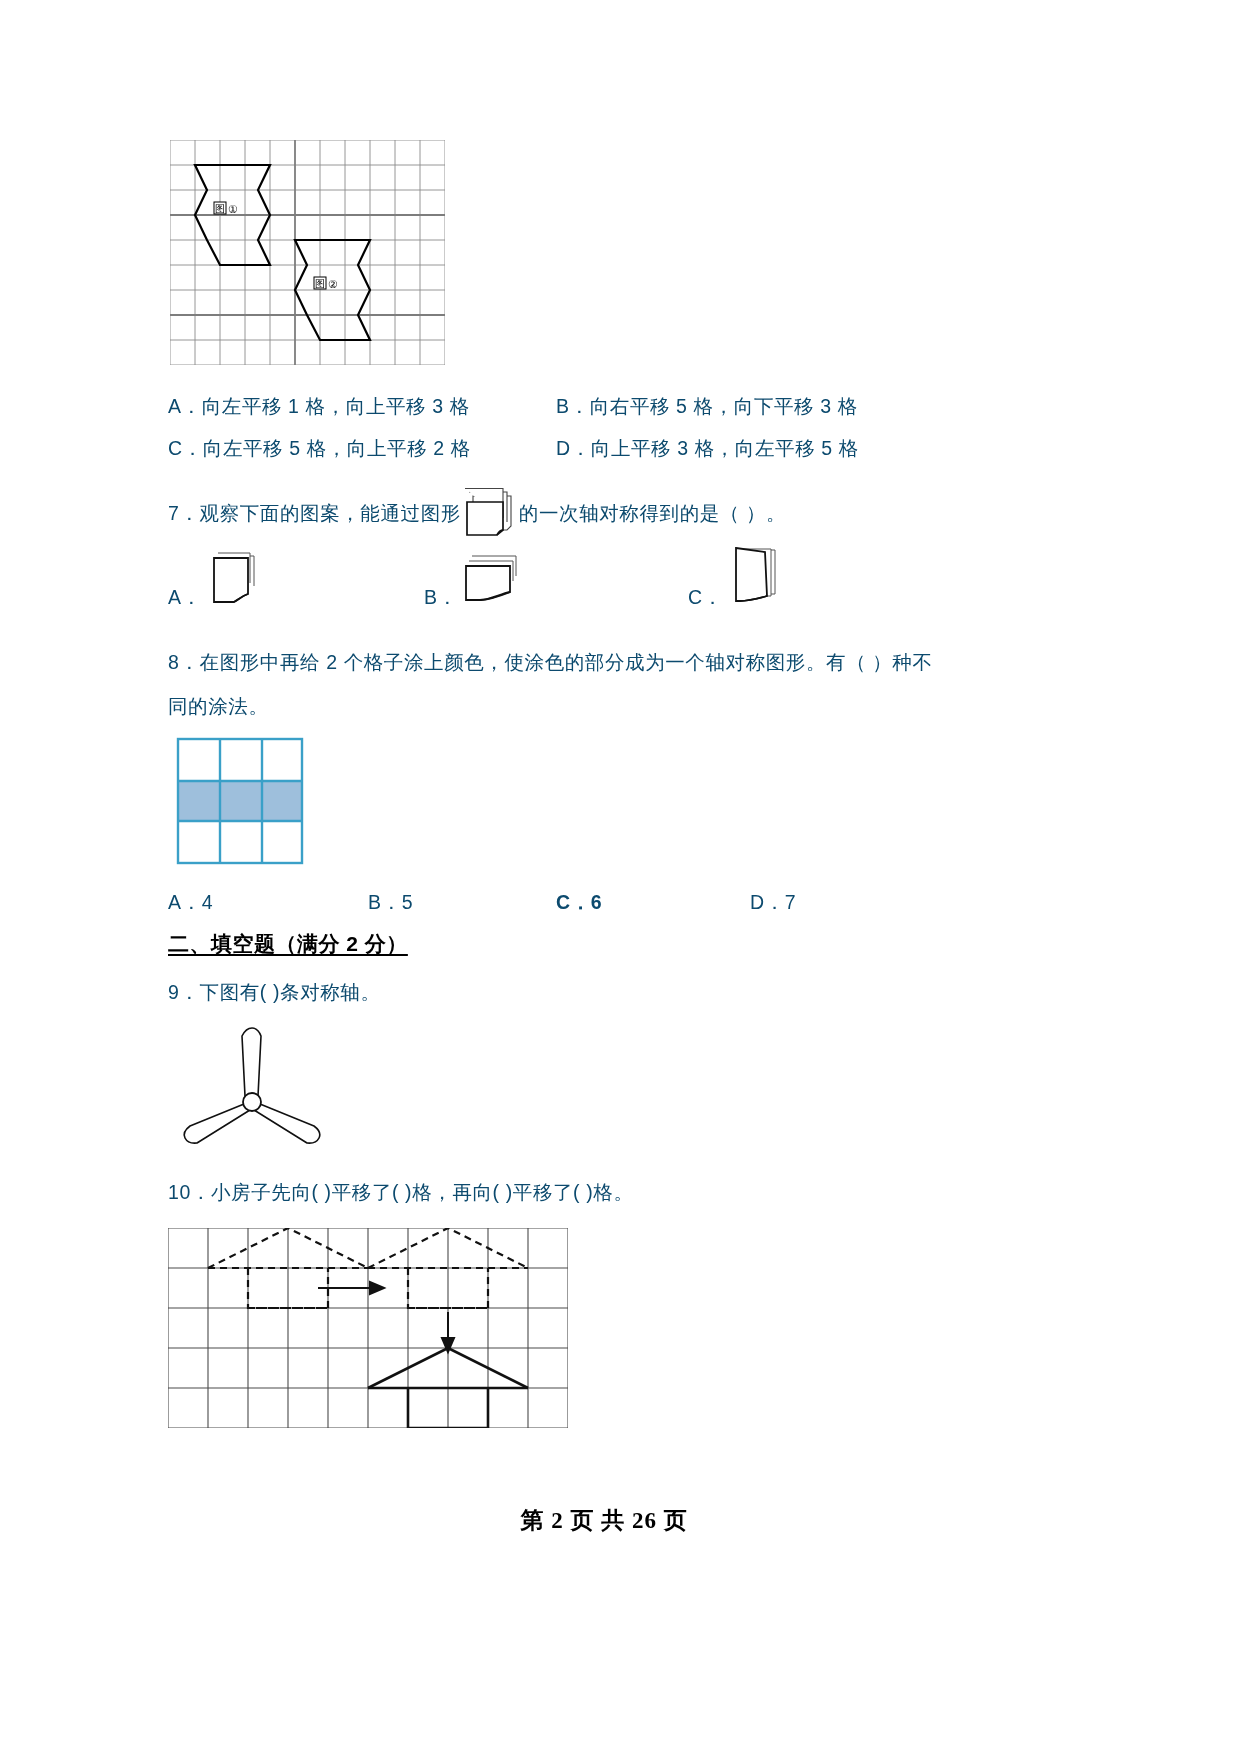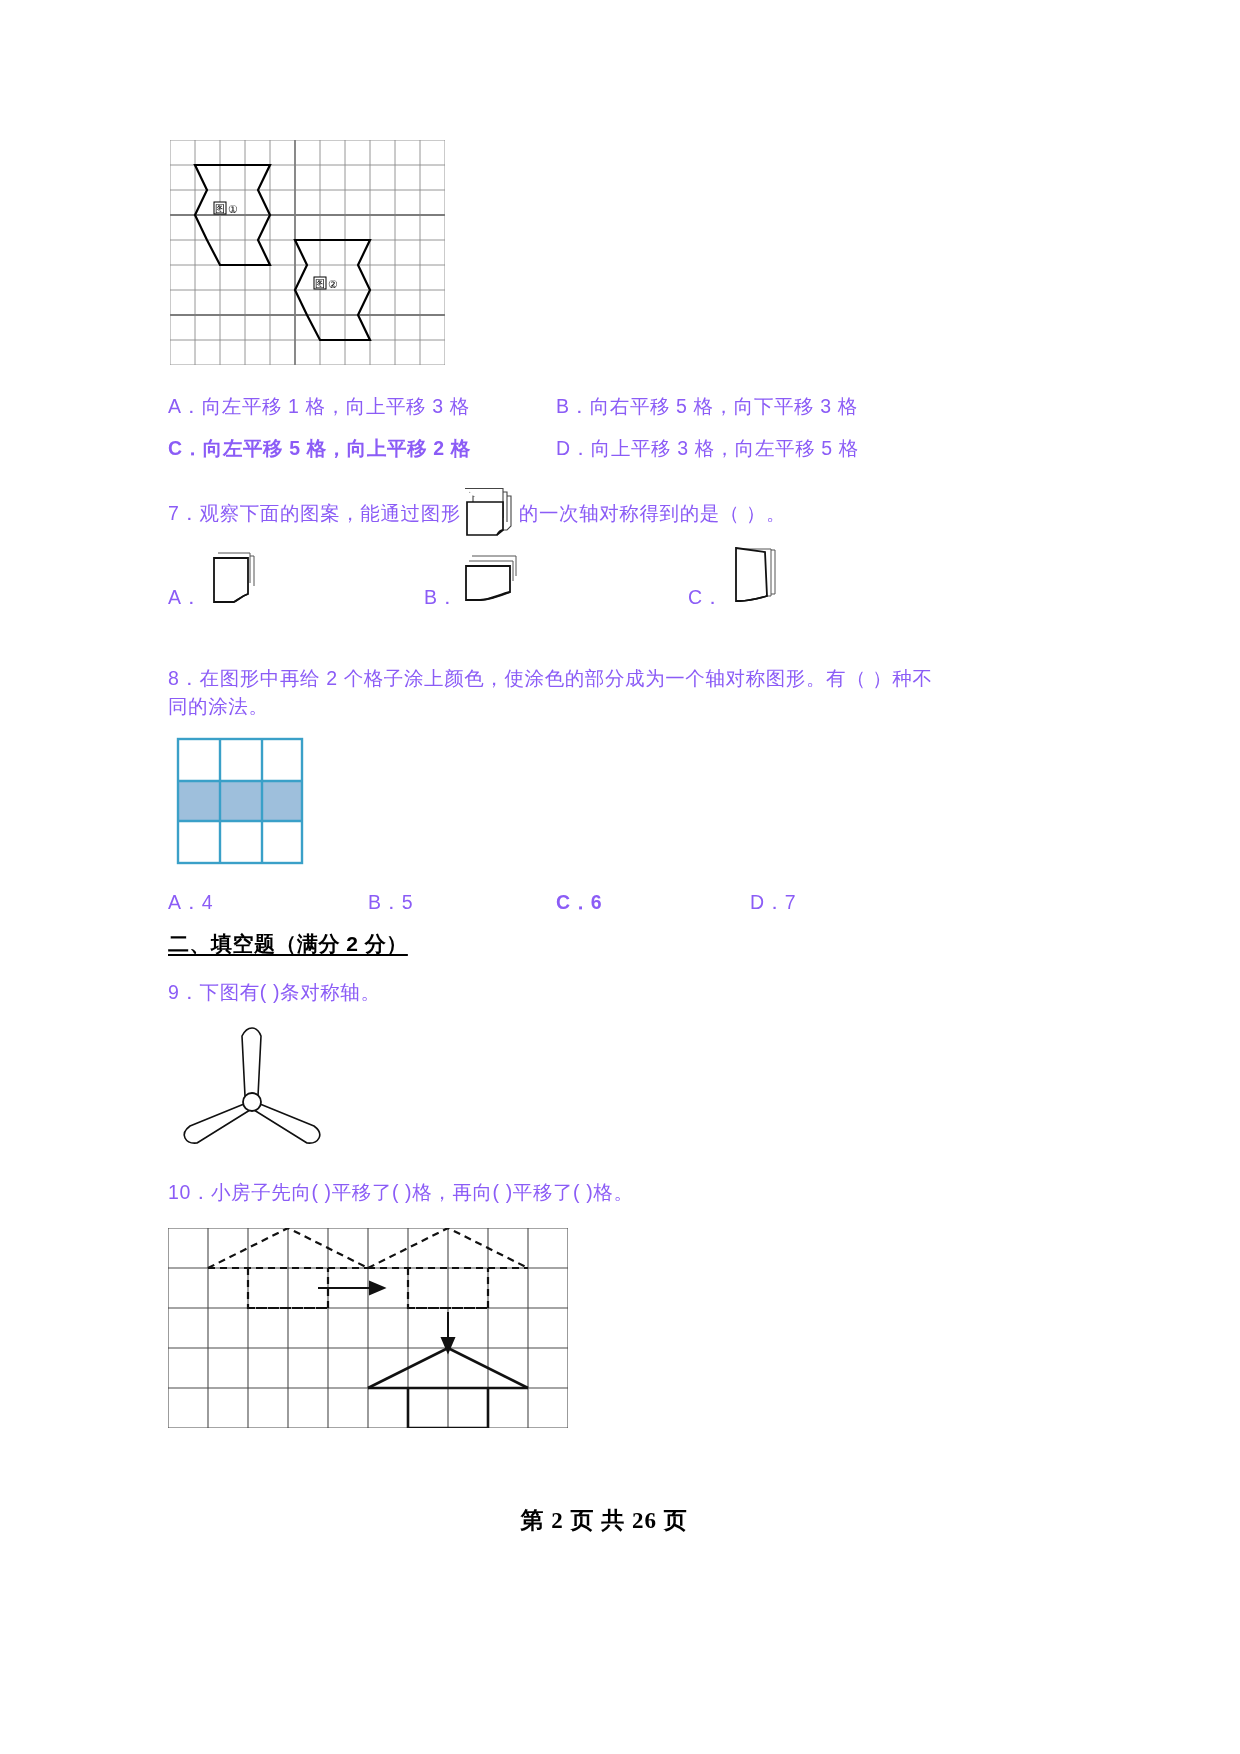--- a/index.html
+++ b/index.html
@@ -12,21 +12,21 @@
     overflow:hidden;
   }
   .page { position:absolute; left:0; top:0; width:1240px; height:1754px; }
 
   .row { position:absolute; }
   .txt {
     font-size:19.5px;
     line-height:1.5;
     letter-spacing:0.6px;
     white-space:nowrap;
-    color:#8b5cf6;
+    color:#0c4a6e;
   }
 
   
   #q6grid { position:absolute; left:170px; top:140px; }
   #q6grid svg { display:block; }
 
   
   .optrow { position:absolute; width:900px; }
   .optrow .o { position:absolute; white-space:nowrap; }
 
@@ -118,21 +118,21 @@
         <text x="163" y="148" font-size="11" text-anchor="middle" font-family="'Liberation Sans',sans-serif">②</text>
       </g>
     </svg>
   </div>
 
   <div class="optrow" style="left:168px; top:392px;">
     <span class="o txt" style="left:0;">A．向左平移 1 格，向上平移 3 格</span>
     <span class="o txt" style="left:388px;">B．向右平移 5 格，向下平移 3 格</span>
   </div>
   <div class="optrow" style="left:168px; top:434px;">
-    <span class="o txt" style="left:0;font-weight:bold;">C．向左平移 5 格，向上平移 2 格</span>
+    <span class="o txt" style="left:0;">C．向左平移 5 格，向上平移 2 格</span>
     <span class="o txt" style="left:388px;">D．向上平移 3 格，向左平移 5 格</span>
   </div>
 
   <div class="q7line">
     <span class="seg txt">7．</span><span class="seg txt">观察下面的图案，能通过图形</span><span class="inline-shape">
       <svg width="58" height="48" viewBox="0 0 58 48">
         <path d="M12 8 L50 8 L50 38 L46 42 L12 42 Z" fill="#fff" stroke="#444" stroke-width="1.1"></path>
         <path d="M8 4 L46 4 L46 34" fill="#fff" stroke="#444" stroke-width="1.1"></path>
         <path d="M4 0.5 L42 0.5 L42 30" fill="#fff" stroke="#444" stroke-width="1.1"></path>
         <path d="M6 14 L42 14 L42 42 L36 47 L6 47 Z" fill="#fff" stroke="#111" stroke-width="1.7"></path>
@@ -170,21 +170,21 @@
         <svg width="56" height="62" viewBox="0 0 56 62">
           <path d="M18 4 L48 4 L48 48 L22 48" fill="#fff" stroke="#555" stroke-width="1"></path>
           <path d="M14 3 L44 3 L44 50 L18 50" fill="#fff" stroke="#555" stroke-width="1"></path>
           <path d="M9 2 L38 6 L40 50 C30 53 20 55 12 55 L9 55 Z" fill="#fff" stroke="#111" stroke-width="1.8"></path>
           <path d="M40 50 C30 53 20 55 12 55" fill="none" stroke="#111" stroke-width="1.8"></path>
         </svg>
       </span>
     </div>
   </div>
 
-  <div class="row txt" style="left:168px; top:648px;margin-top:16px;">
+  <div class="row txt" style="left:168px; top:648px;">
     <span>8．</span><span>在图形中再给 2 个格子涂上颜色，使涂色的部分成为一个轴对称图形。有（  ）种不</span>
   </div>
   <div class="row txt" style="left:168px; top:692px;">同的涂法。</div>
 
   <div id="q8grid">
     <svg width="128" height="128" viewBox="0 0 128 128">
       <rect x="2" y="44" width="124" height="40" fill="#9ebfdc"></rect>
       <g stroke="#3aa0c8" stroke-width="2.4" fill="none">
         <rect x="2" y="2" width="124" height="124"></rect>
         <line x1="2" y1="44" x2="126" y2="44"></line>

